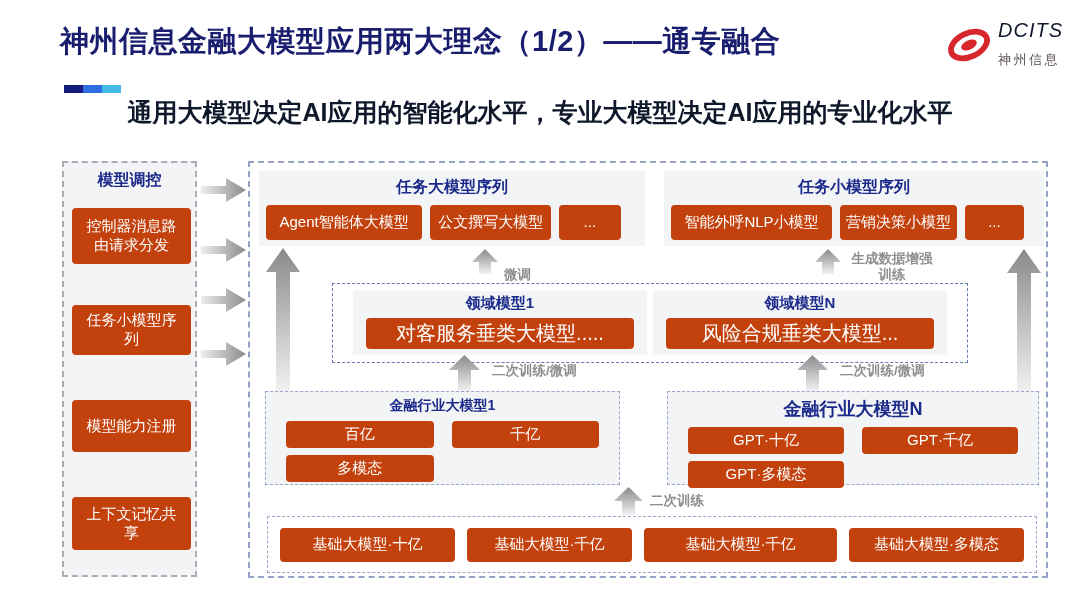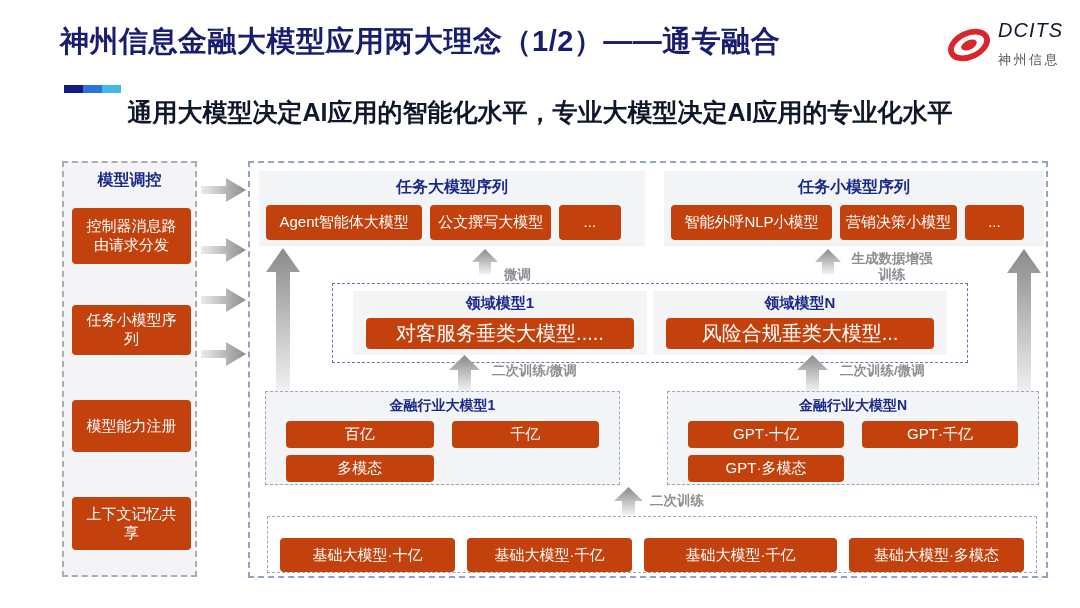--- a/index.html
+++ b/index.html
@@ -36,21 +36,21 @@
   
   .domain-box{left:82px;top:120px;width:636px;height:80px;border:1.5px dashed #6677b0;box-sizing:border-box;display:flex;gap:6px;padding:7px 20px;}
   .domain-panel{flex:1;text-align:center;padding-top:3px;box-sizing:border-box;}
   .domain-panel .btn{margin:5px 13px 0 13px;height:31px;font-size:20px;}
   .domain-title{font-size:15px;}
   
   .industry-box{top:228px;height:94px;border:1.5px dashed #9aa6c6;background:#f3f4f6;box-sizing:border-box;padding:5px 20px 0 20px;}
   .grid2{display:grid;grid-template-columns:1fr 1fr;column-gap:18px;row-gap:7px;margin-top:6px;}
   .grid2 .btn{height:27px;font-size:15px;}
   
-  .base-box{left:17px;top:353px;width:770px;height:57px;border:1.5px dashed #9aa6c6;box-sizing:border-box;display:flex;align-items:flex-end;justify-content:space-between;padding:0 12px;}
+  .base-box{left:17px;top:353px;width:770px;height:57px;border:1.5px dashed #9aa6c6;box-sizing:border-box;display:flex;align-items:center;justify-content:space-between;padding:0 12px;}
   .base-box .btn{height:34px;font-size:15px;}
   .bw1{width:175px;} .bw2{width:165px;} .bw3{width:193px;} .bw4{width:175px;}
   .tw1{width:42%;} .tw2{width:32.5%;} .tw3{width:16.5%;}
   .sw1{width:44%;} .sw2{width:32%;} .sw3{width:16%;}
 </style>
 </head>
 <body>
 
 <div class="stage">
 
@@ -168,21 +168,21 @@
 
     <div class="abs industry-box" style="left:15px;width:355px;">
       <div class="sec-title" style="font-size:14px;">金融行业大模型1</div>
       <div class="grid2">
         <div class="btn">百亿</div>
         <div class="btn">千亿</div>
         <div class="btn">多模态</div>
       </div>
     </div>
     <div class="abs industry-box" style="left:417px;width:372px;">
-      <div class="sec-title" style="font-size:14px;">金融行业大模型N</div>
+      <div class="sec-title" style="font-size:18px;">金融行业大模型N</div>
       <div class="grid2">
         <div class="btn">GPT·十亿</div>
         <div class="btn">GPT·千亿</div>
         <div class="btn">GPT·多模态</div>
       </div>
     </div>
 
     <svg class="abs" style="left:364px;top:324px;" width="29" height="28" viewBox="0 0 29 28">
         <polygon points="14.5,0 29,14 21,14 21,28 8,28 8,14 0,14" fill="url(#gradU)"></polygon>
       </svg>

